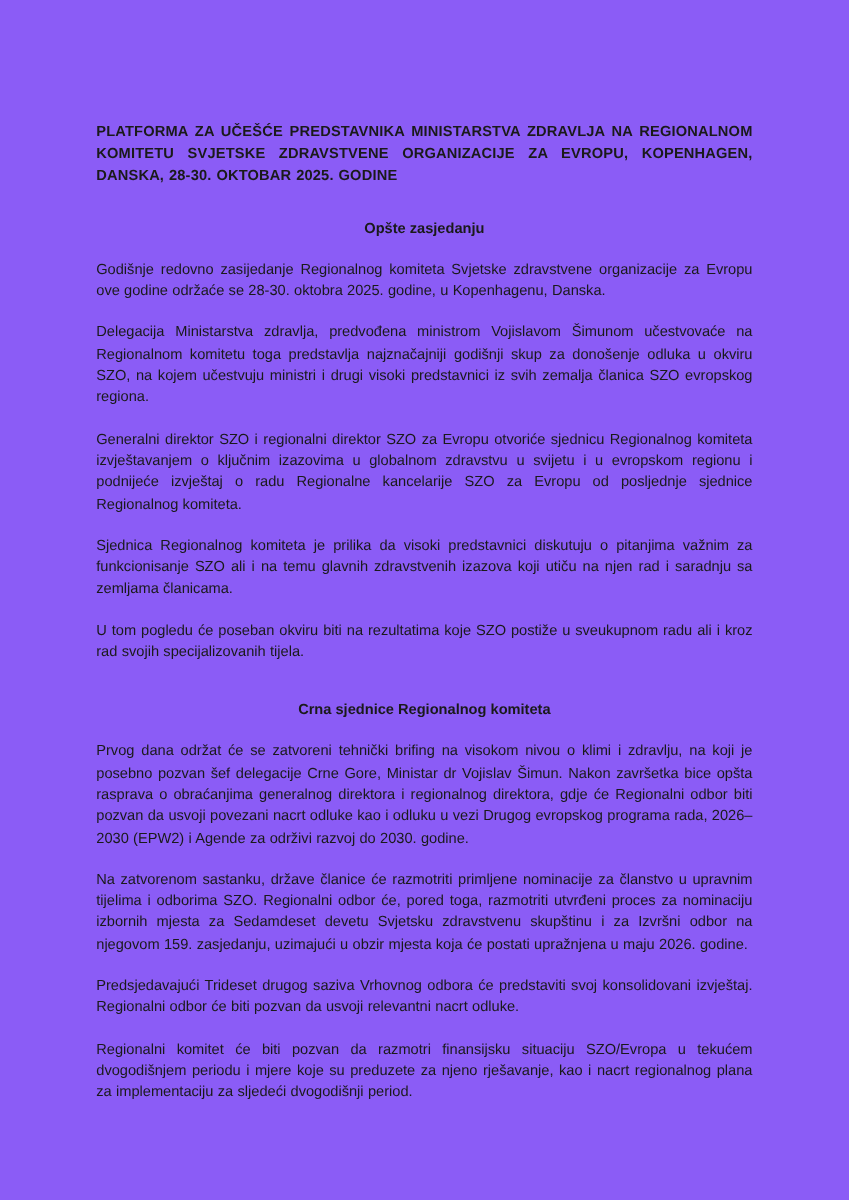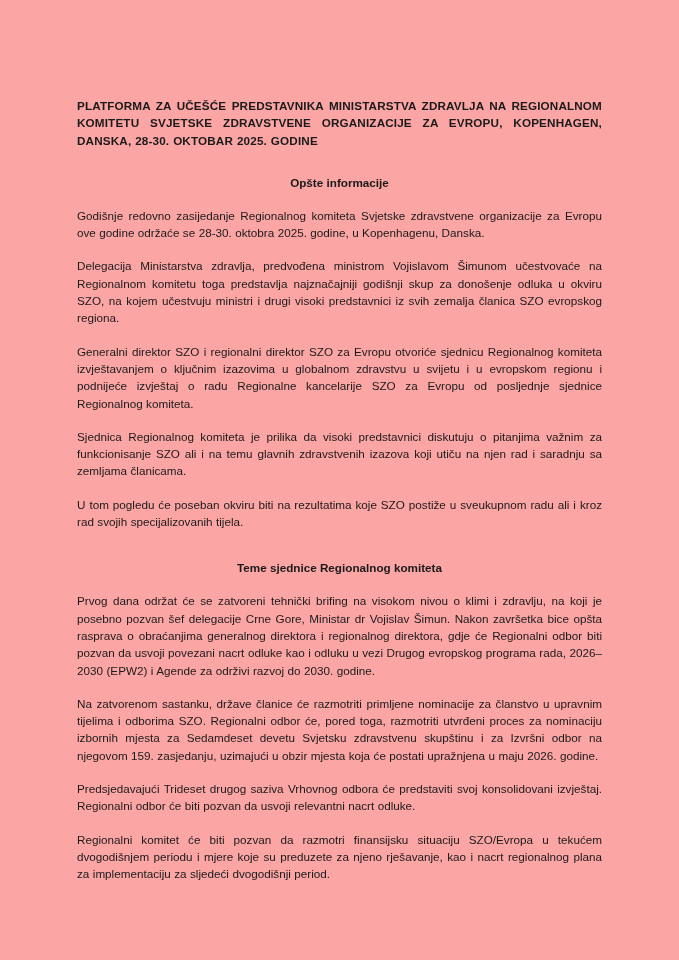--- a/index.html
+++ b/index.html
@@ -10,21 +10,21 @@
   }
   body {
     font-family: "Liberation Sans", sans-serif;
     color: #1a1a1a;
   }
   .page {
     position: relative;
     width: 679px;
     height: 960px;
     margin: 0 auto;
-    background: #fca5a5;
+    background: #8b5cf6;
     box-sizing: border-box;
     overflow: hidden;
   }
   .content {
     position: absolute;
     left: 77px;
     top: 97px;
     width: 525px;
   }
   .doc-title {
@@ -65,30 +65,30 @@
 </style>
 </head>
 <body>
 
 <div class="page">
   <div class="content">
 
     <h1 class="doc-title">PLATFORMA ZA UČEŠĆE PREDSTAVNIKA MINISTARSTVA ZDRAVLJA NA REGIONALNOM KOMITETU SVJETSKE ZDRAVSTVENE ORGANIZACIJE ZA EVROPU, KOPENHAGEN, DANSKA, 28-30. OKTOBAR 2025. GODINE</h1>
 
     <div class="block">
-      <h2 class="section-heading">Opšte informacije</h2>
+      <h2 class="section-heading">Opšte zasjedanju</h2>
       <p class="para">Godišnje redovno zasijedanje Regionalnog komiteta Svjetske zdravstvene organizacije za Evropu ove godine održaće se 28-30. oktobra 2025. godine, u Kopenhagenu, Danska.</p>
       <p class="para">Delegacija Ministarstva zdravlja, predvođena ministrom Vojislavom Šimunom učestvovaće na Regionalnom komitetu toga predstavlja najznačajniji godišnji skup za donošenje odluka u okviru SZO, na kojem učestvuju ministri i drugi visoki predstavnici iz svih zemalja članica SZO evropskog regiona.</p>
       <p class="para">Generalni direktor SZO i regionalni direktor SZO za Evropu otvoriće sjednicu Regionalnog komiteta izvještavanjem o ključnim izazovima u globalnom zdravstvu u svijetu i u evropskom regionu i podnijeće izvještaj o radu Regionalne kancelarije SZO za Evropu od posljednje sjednice Regionalnog komiteta.</p>
       <p class="para">Sjednica Regionalnog komiteta je prilika da visoki predstavnici diskutuju o pitanjima važnim za funkcionisanje SZO ali i na temu glavnih zdravstvenih izazova koji utiču na njen rad i saradnju sa zemljama članicama.</p>
       <p class="para">U tom pogledu će poseban okviru biti na rezultatima koje SZO postiže u sveukupnom radu ali i kroz rad svojih specijalizovanih tijela.</p>
     </div>
 
     <div class="block">
-      <h2 class="section-heading second">Teme sjednice Regionalnog komiteta</h2>
+      <h2 class="section-heading second">Crna sjednice Regionalnog komiteta</h2>
       <p class="para">Prvog dana održat će se zatvoreni tehnički brifing na visokom nivou o klimi i zdravlju, na koji je posebno pozvan šef delegacije Crne Gore, Ministar dr Vojislav Šimun. Nakon završetka bice opšta rasprava o obraćanjima generalnog direktora i regionalnog direktora, gdje će Regionalni odbor biti pozvan da usvoji povezani nacrt odluke kao i odluku u vezi Drugog evropskog programa rada, 2026–2030 (EPW2) i Agende za održivi razvoj do 2030. godine.</p>
       <p class="para">Na zatvorenom sastanku, države članice će razmotriti primljene nominacije za članstvo u upravnim tijelima i odborima SZO. Regionalni odbor će, pored toga, razmotriti utvrđeni proces za nominaciju izbornih mjesta za Sedamdeset devetu Svjetsku zdravstvenu skupštinu i za Izvršni odbor na njegovom 159. zasjedanju, uzimajući u obzir mjesta koja će postati upražnjena u maju 2026. godine.</p>
       <p class="para">Predsjedavajući Trideset drugog saziva Vrhovnog odbora će predstaviti svoj konsolidovani izvještaj. Regionalni odbor će biti pozvan da usvoji relevantni nacrt odluke.</p>
       <p class="para">Regionalni komitet će biti pozvan da razmotri finansijsku situaciju SZO/Evropa u tekućem dvogodišnjem periodu i mjere koje su preduzete za njeno rješavanje, kao i nacrt regionalnog plana za implementaciju za sljedeći dvogodišnji period.</p>
 
     </div>
 
   </div>
 </div>
 

